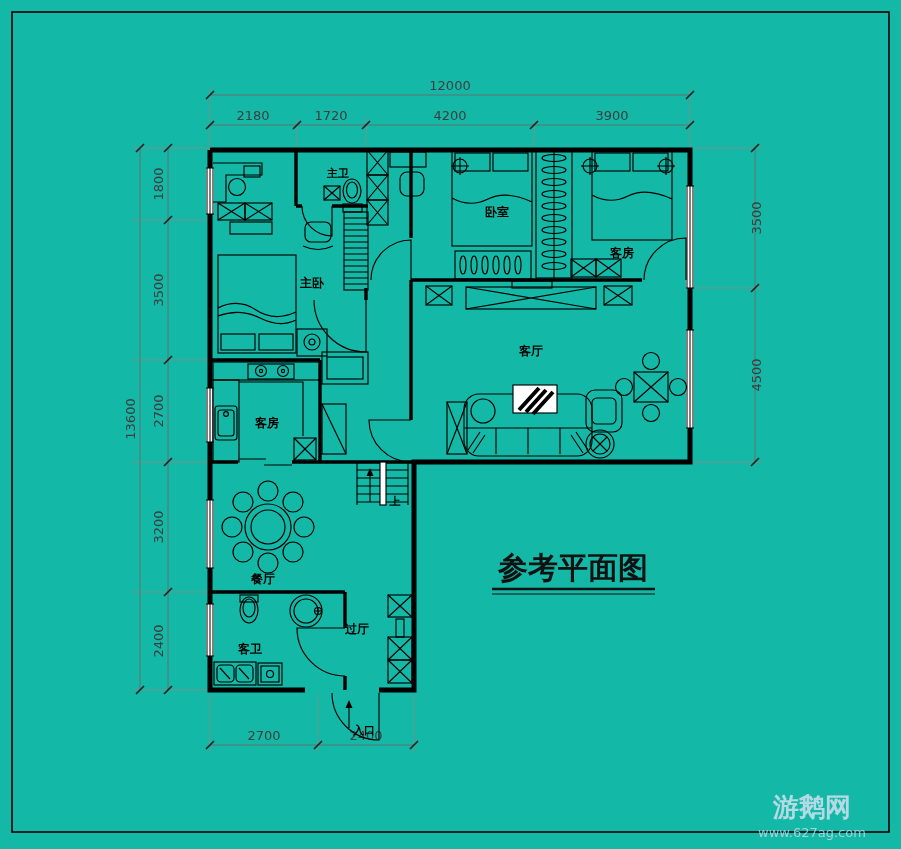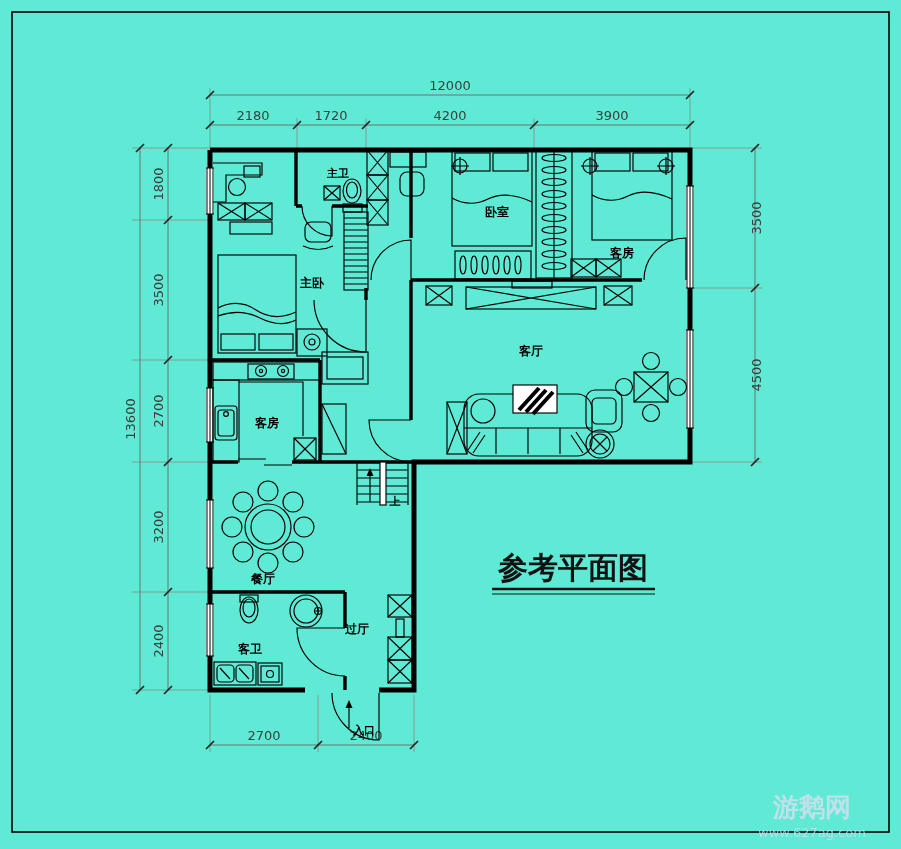--- a/index.html
+++ b/index.html
@@ -1,16 +1,16 @@
 <!DOCTYPE html>
 <html><head>
 <meta charset="utf-8">
 <style>
   html,body{margin:0;padding:0;background:#fff;}
-  .page{position:relative;width:901px;height:849px;background:#5eead4;overflow:hidden;
+  .page{position:relative;width:901px;height:849px;background:#14b8a6;overflow:hidden;
         font-family:"DejaVu Sans",sans-serif;}
   svg{display:block;}
   
   .w5{stroke:#000;stroke-width:5;fill:none;}
   .w3{stroke:#000;stroke-width:3.4;fill:none;}
   .t{stroke:#000;stroke-width:1.15;fill:none;}
   .tf{stroke:#000;stroke-width:1.15;fill:#fff;}
   .frame{stroke:#000;stroke-width:1.6;fill:none;}
   .dim{stroke:#6a6a6a;stroke-width:0.9;fill:none;}
   .ext{stroke:#8a8a8a;stroke-width:0.8;fill:none;}

